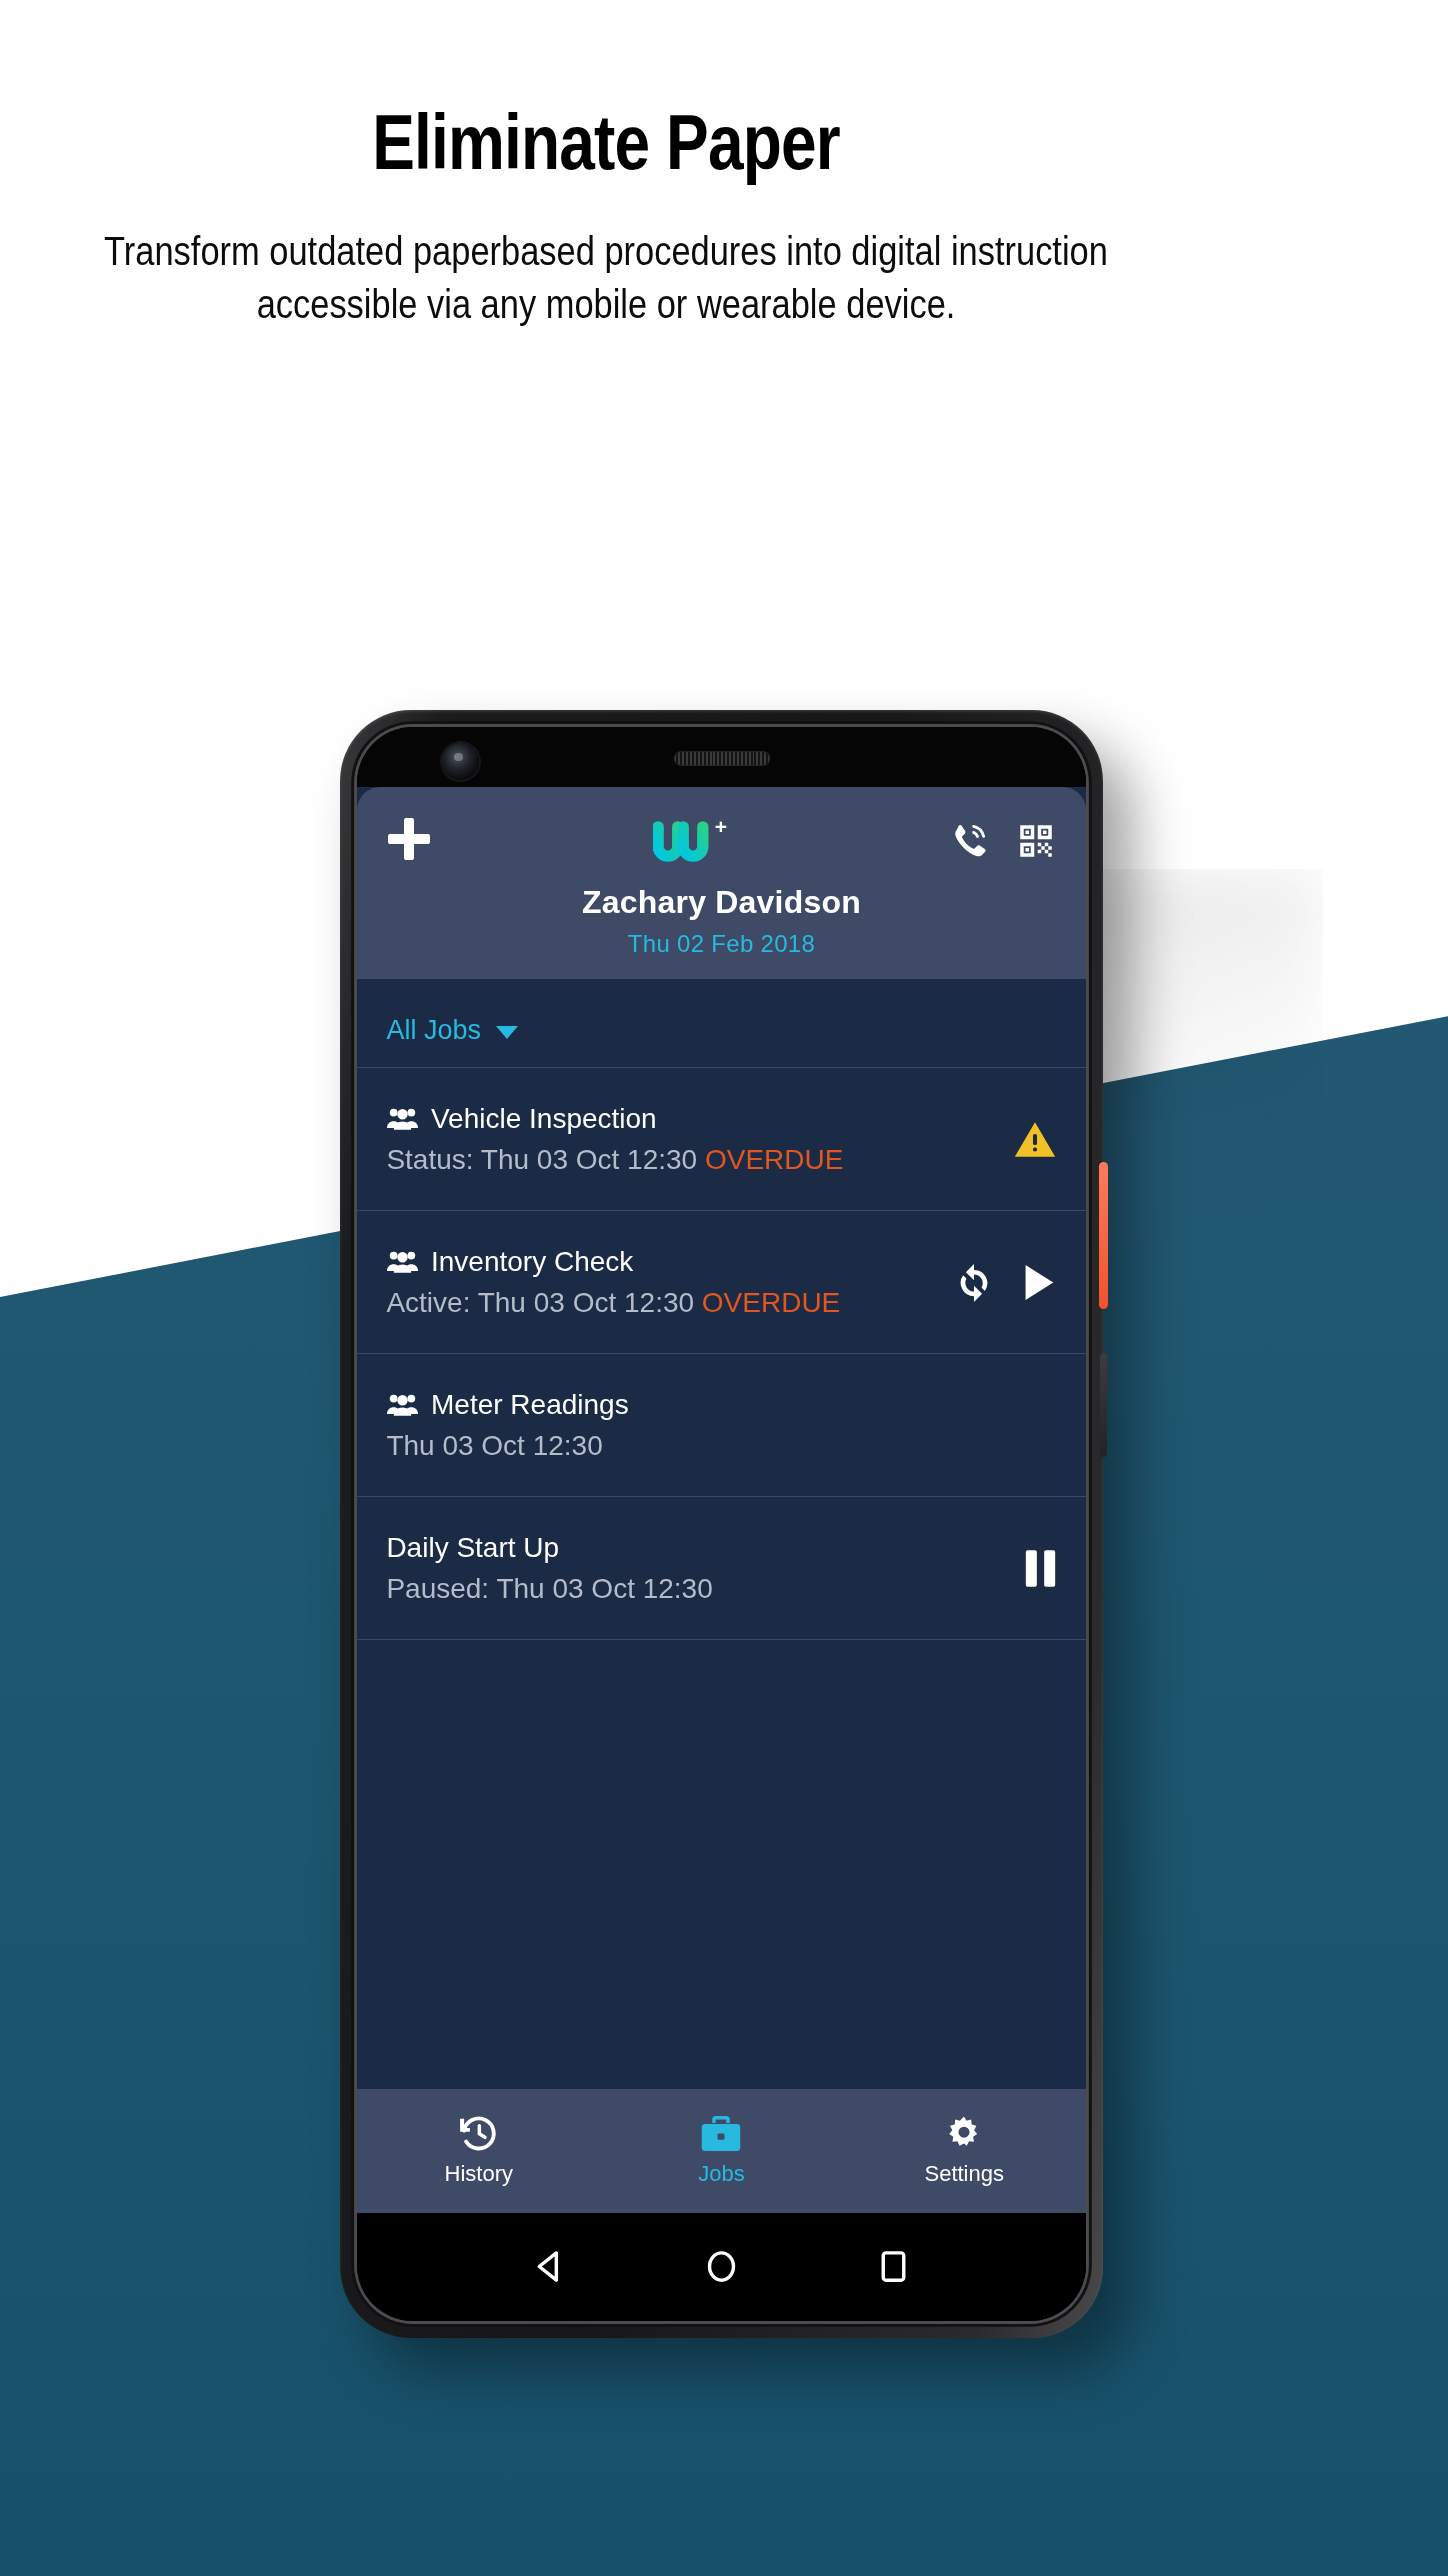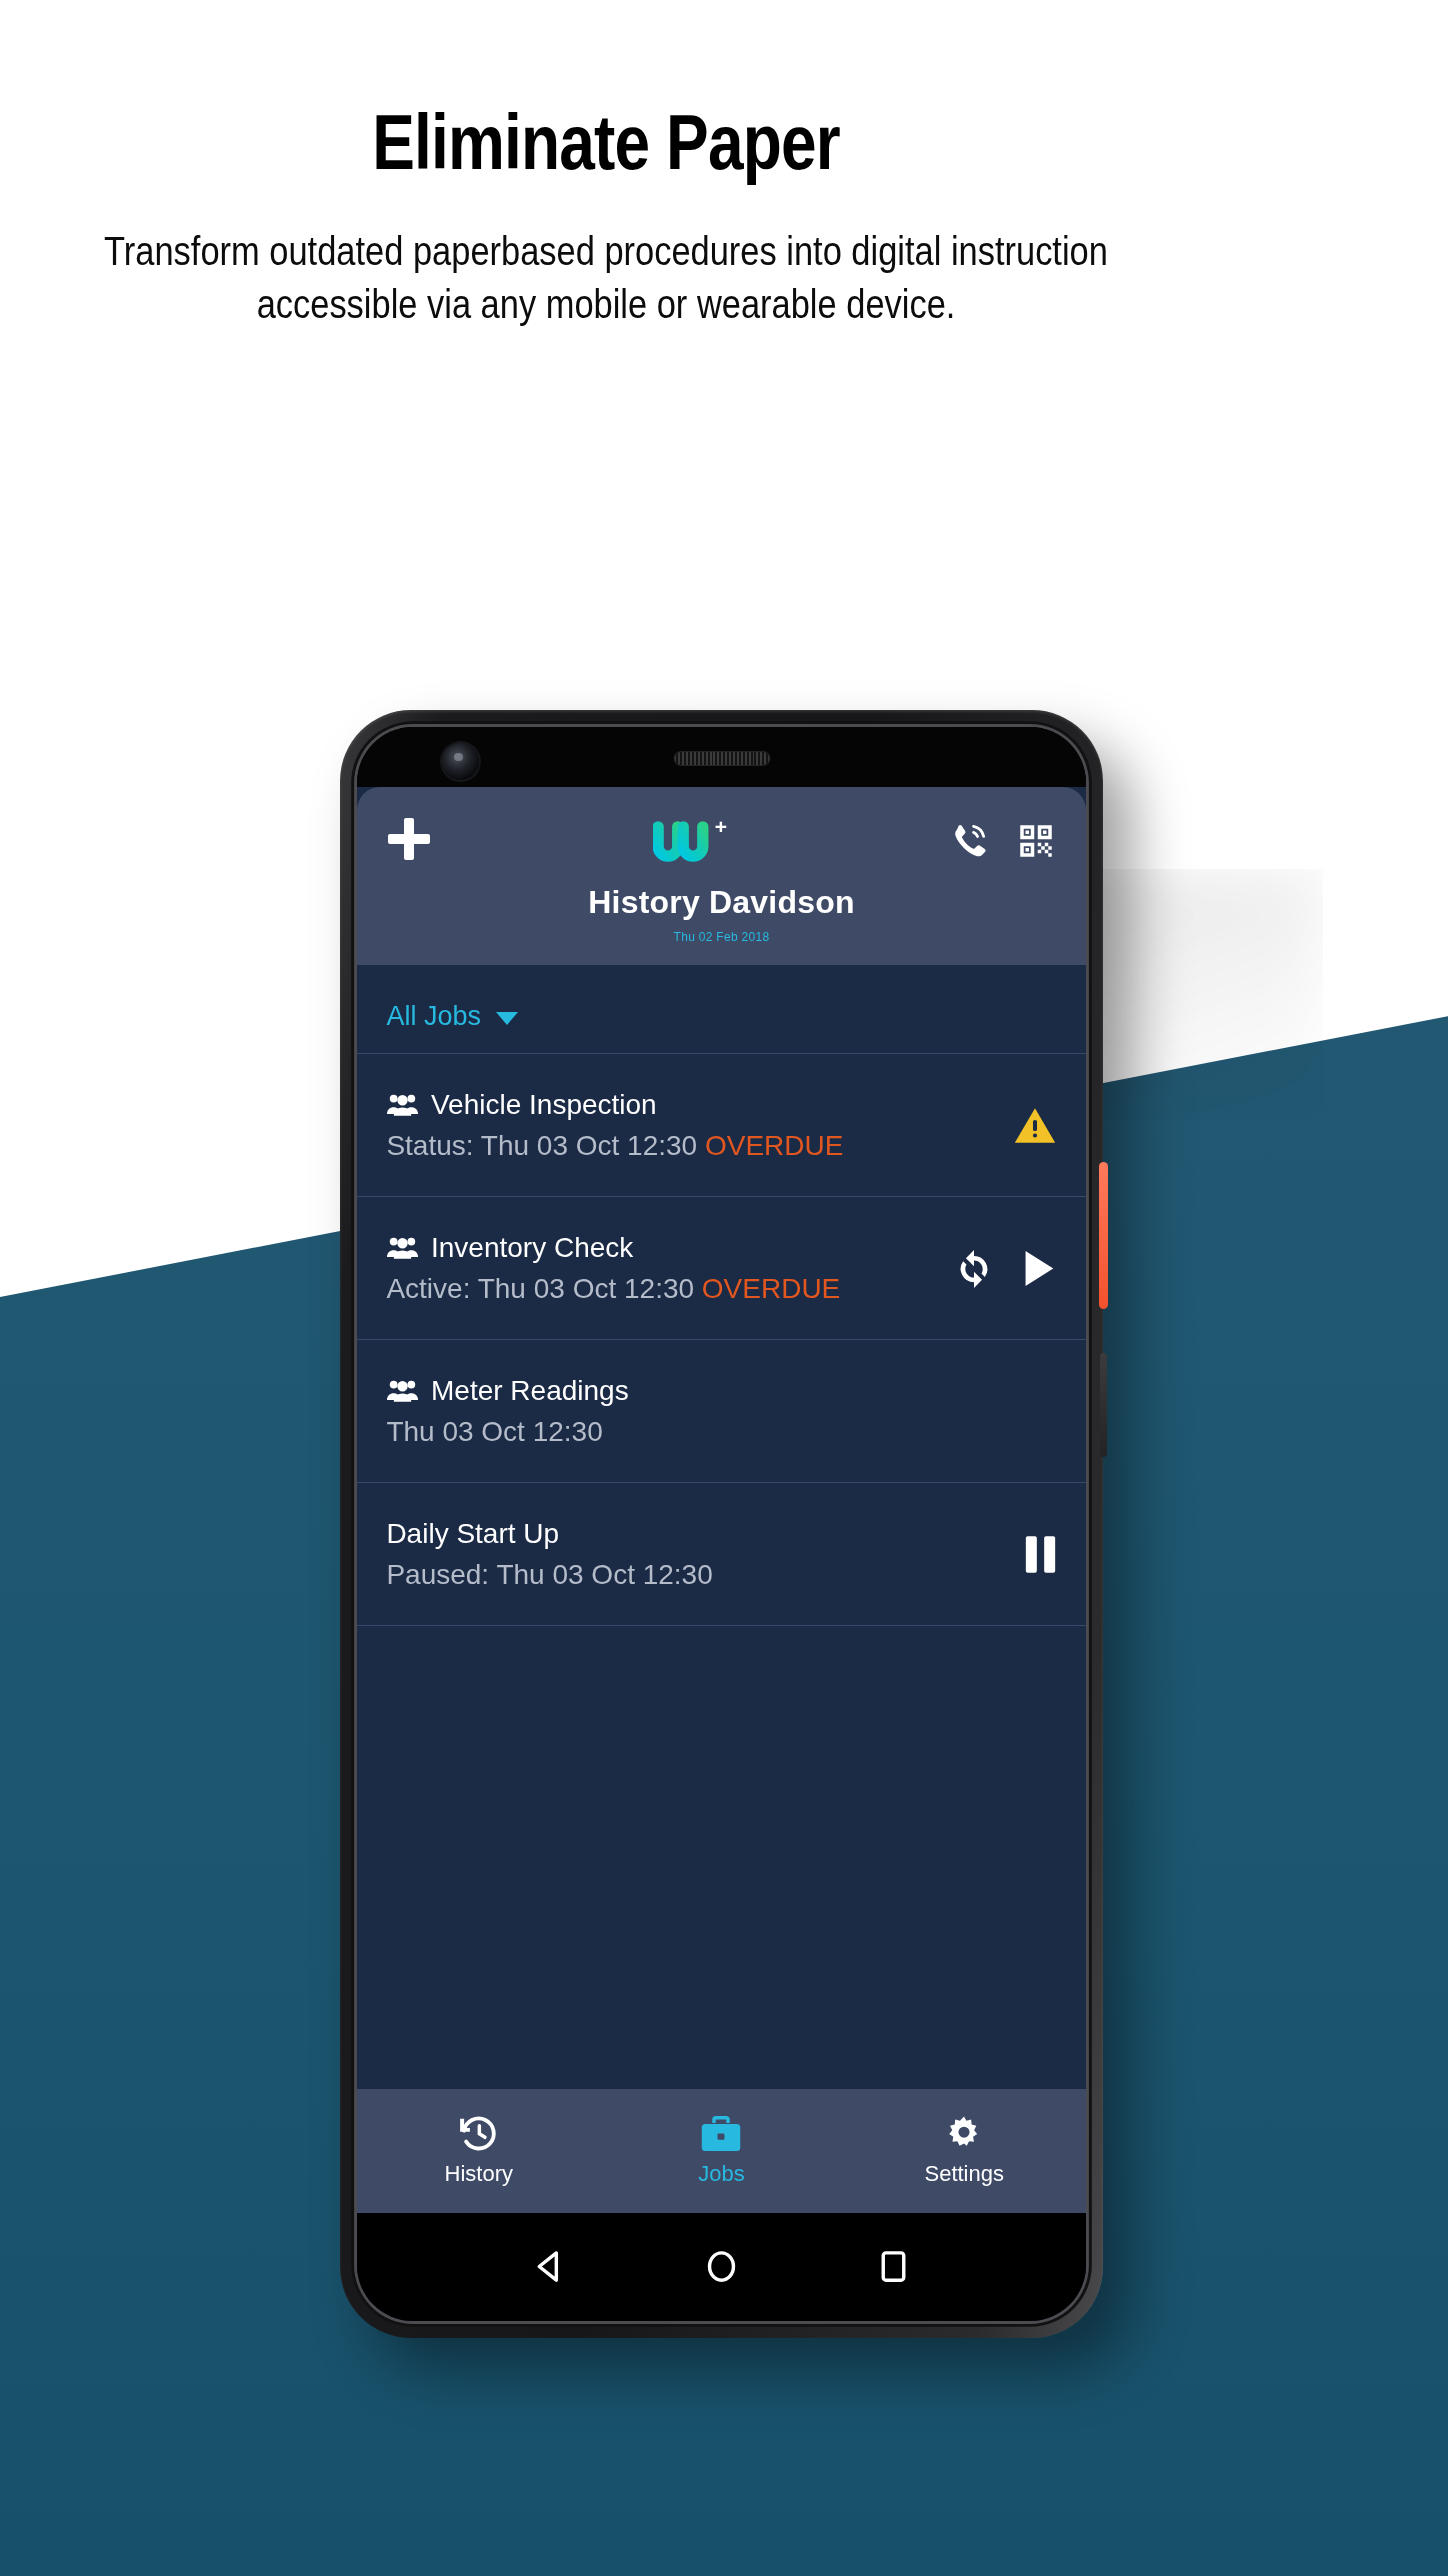--- a/index.html
+++ b/index.html
@@ -114,21 +114,21 @@
     color:#fff; font-size:21px; line-height:1; margin-left:1.9px; margin-top:1.9px; font-weight:600;
   }
 
   .header-icons { display:flex; align-items:center; gap:25px; margin-top:3.9px; }
 
   .user-name {
     text-align:center; color:#ffffff; font-size:32px; font-weight:bold;
     margin-top:13.5px; letter-spacing:0.2px;
   }
   .user-date {
-    text-align:center; color:#27b9e0; font-size:12px; margin-top:8.7px; letter-spacing:0.3px;
+    text-align:center; color:#27b9e0; font-size:24px; margin-top:8.7px; letter-spacing:0.3px;
   }
 
   .filter-bar {
     flex:0 0 auto;
     background:#1b2a45;
     padding:36px 29px 21px;
     display:flex; align-items:center; gap:15.5px;
     border-bottom:1.9px solid #39486a;
     cursor:pointer;
   }
@@ -240,21 +240,21 @@
                 <rect x="15" y="15" width="2" height="2"></rect>
                 <rect x="19" y="15" width="2" height="2"></rect>
                 <rect x="13" y="17" width="2" height="2"></rect>
                 <rect x="17" y="17" width="2" height="2"></rect>
                 <rect x="19" y="19" width="2" height="2"></rect>
               </g>
             </svg>
           </div>
         </div>
 
-        <div class="user-name">History Davidson</div>
+        <div class="user-name">Zachary Davidson</div>
         <div class="user-date">Thu 02 Feb 2018</div>
       </div>
 
       <div class="filter-bar">
         <span class="filter-label">All Jobs</span>
         <span class="caret-down"></span>
       </div>
 
       <div class="job-list">
 

